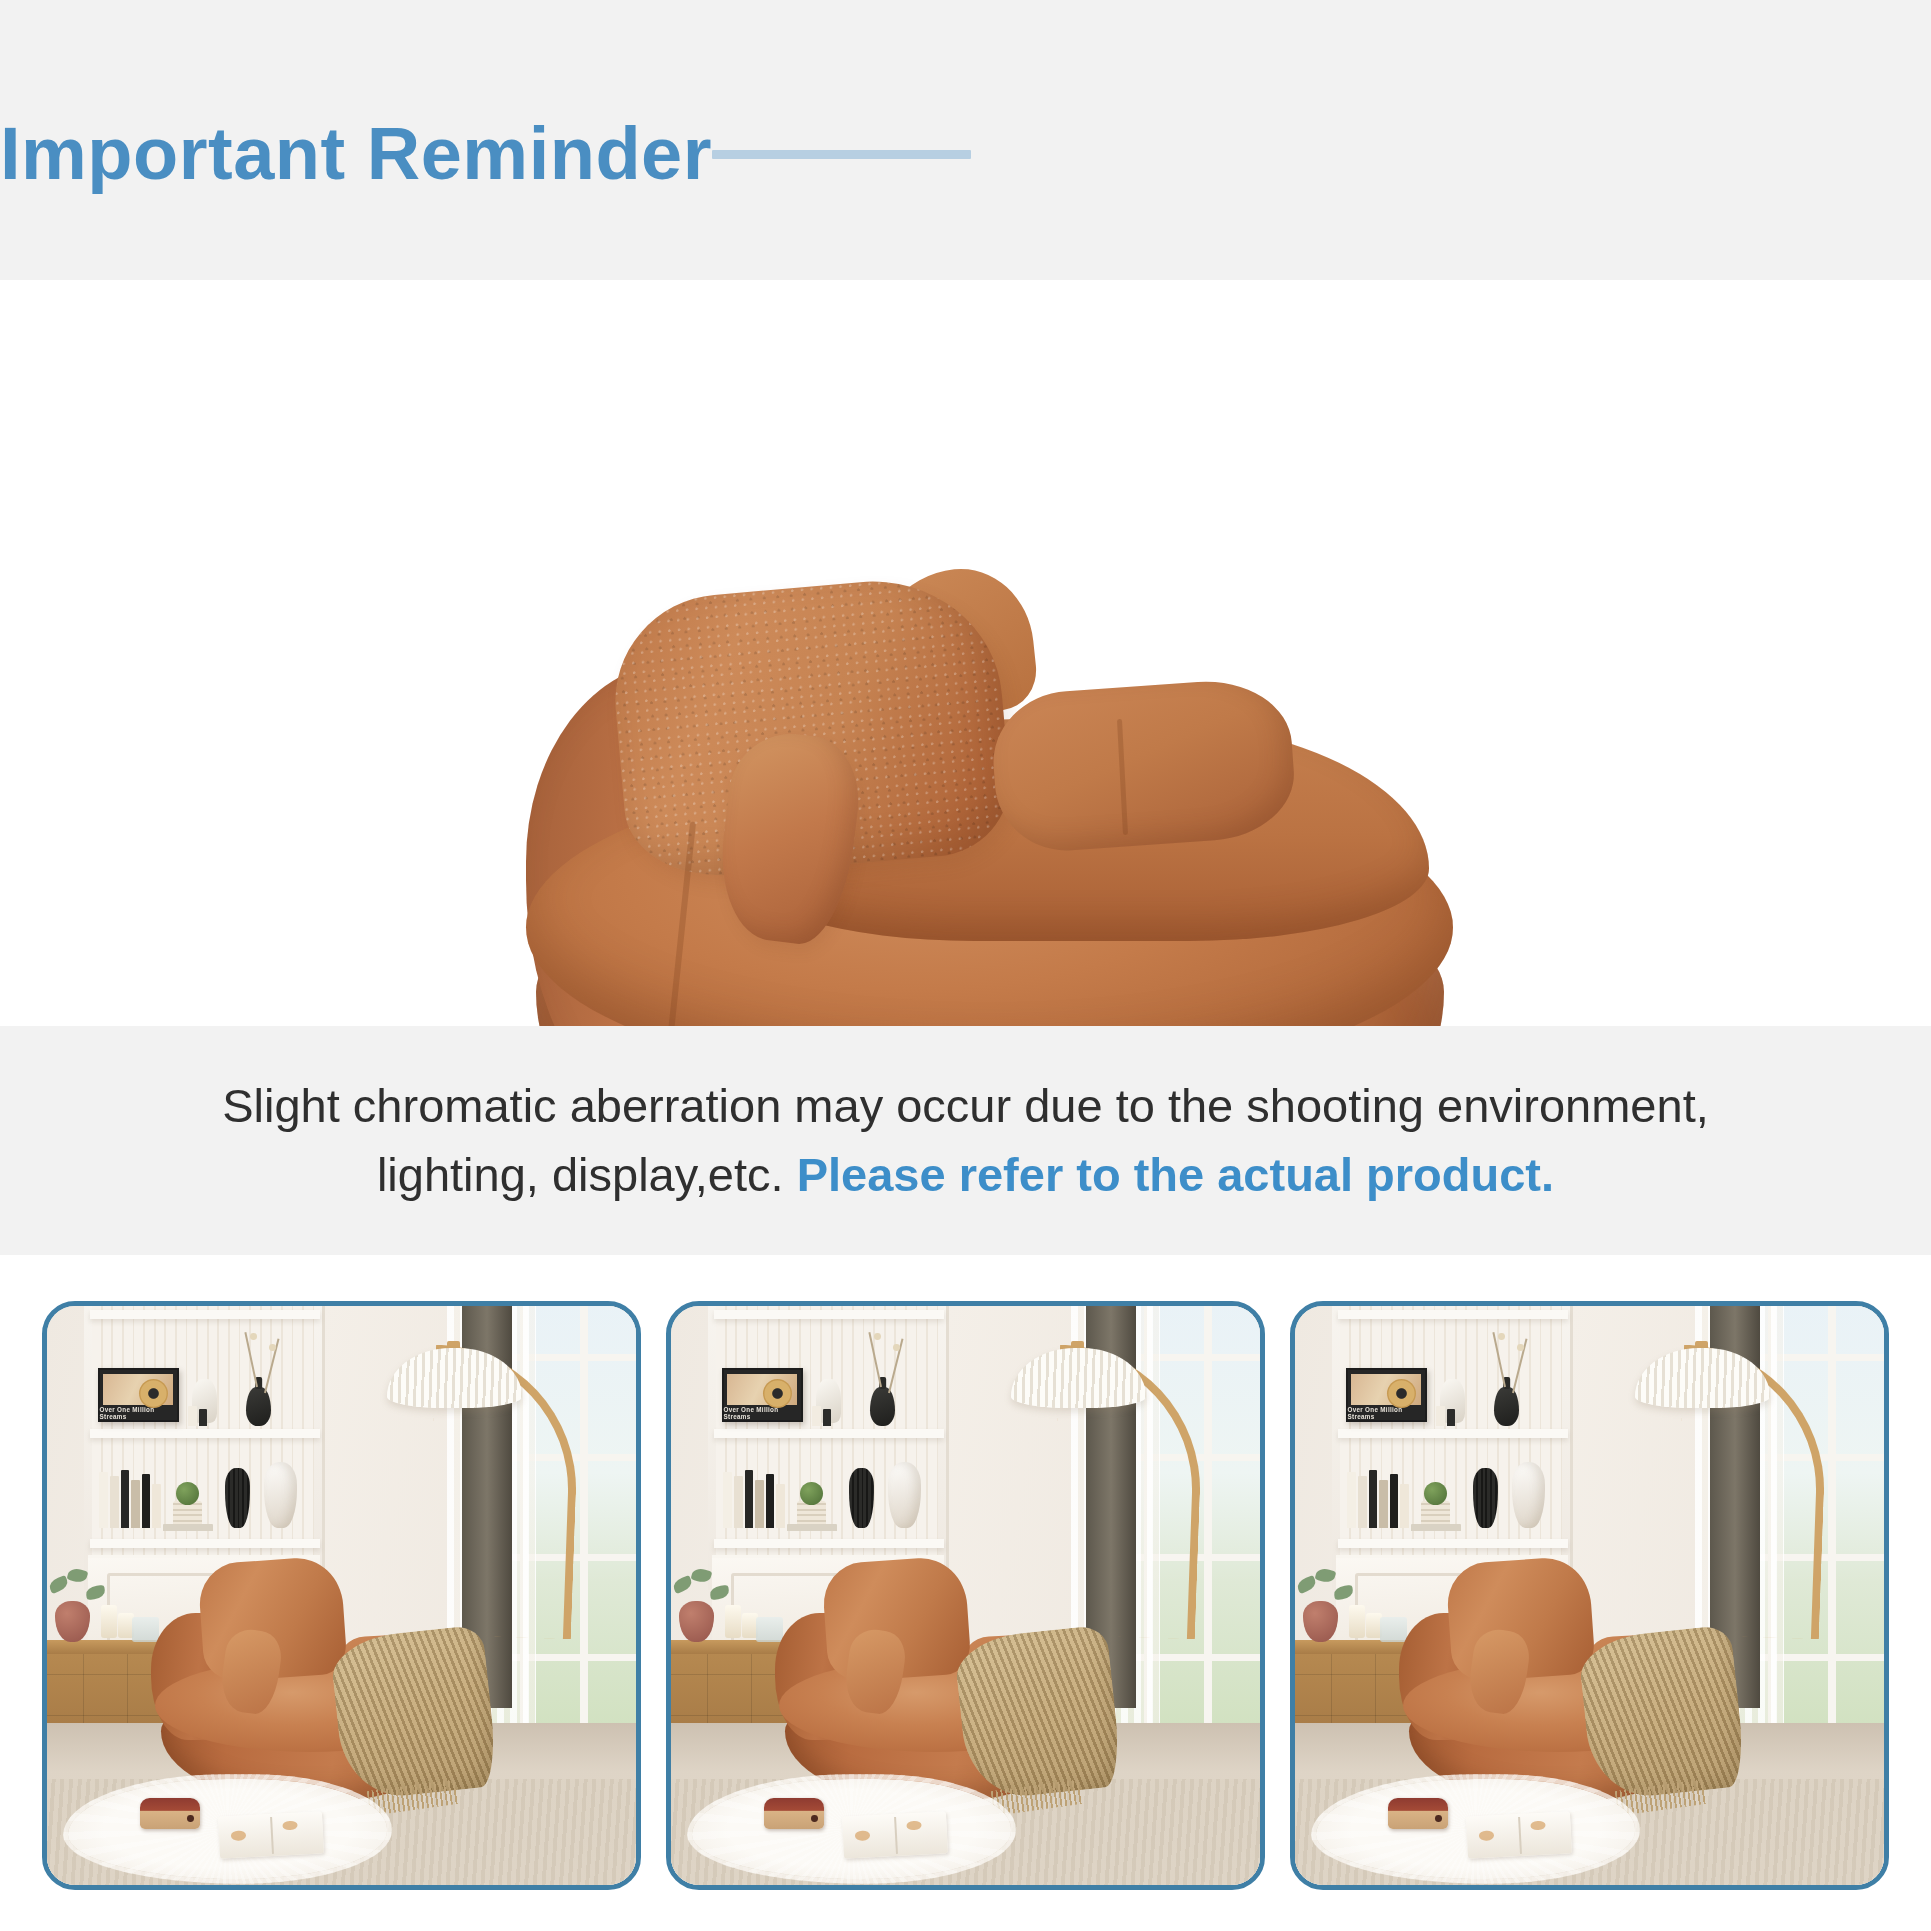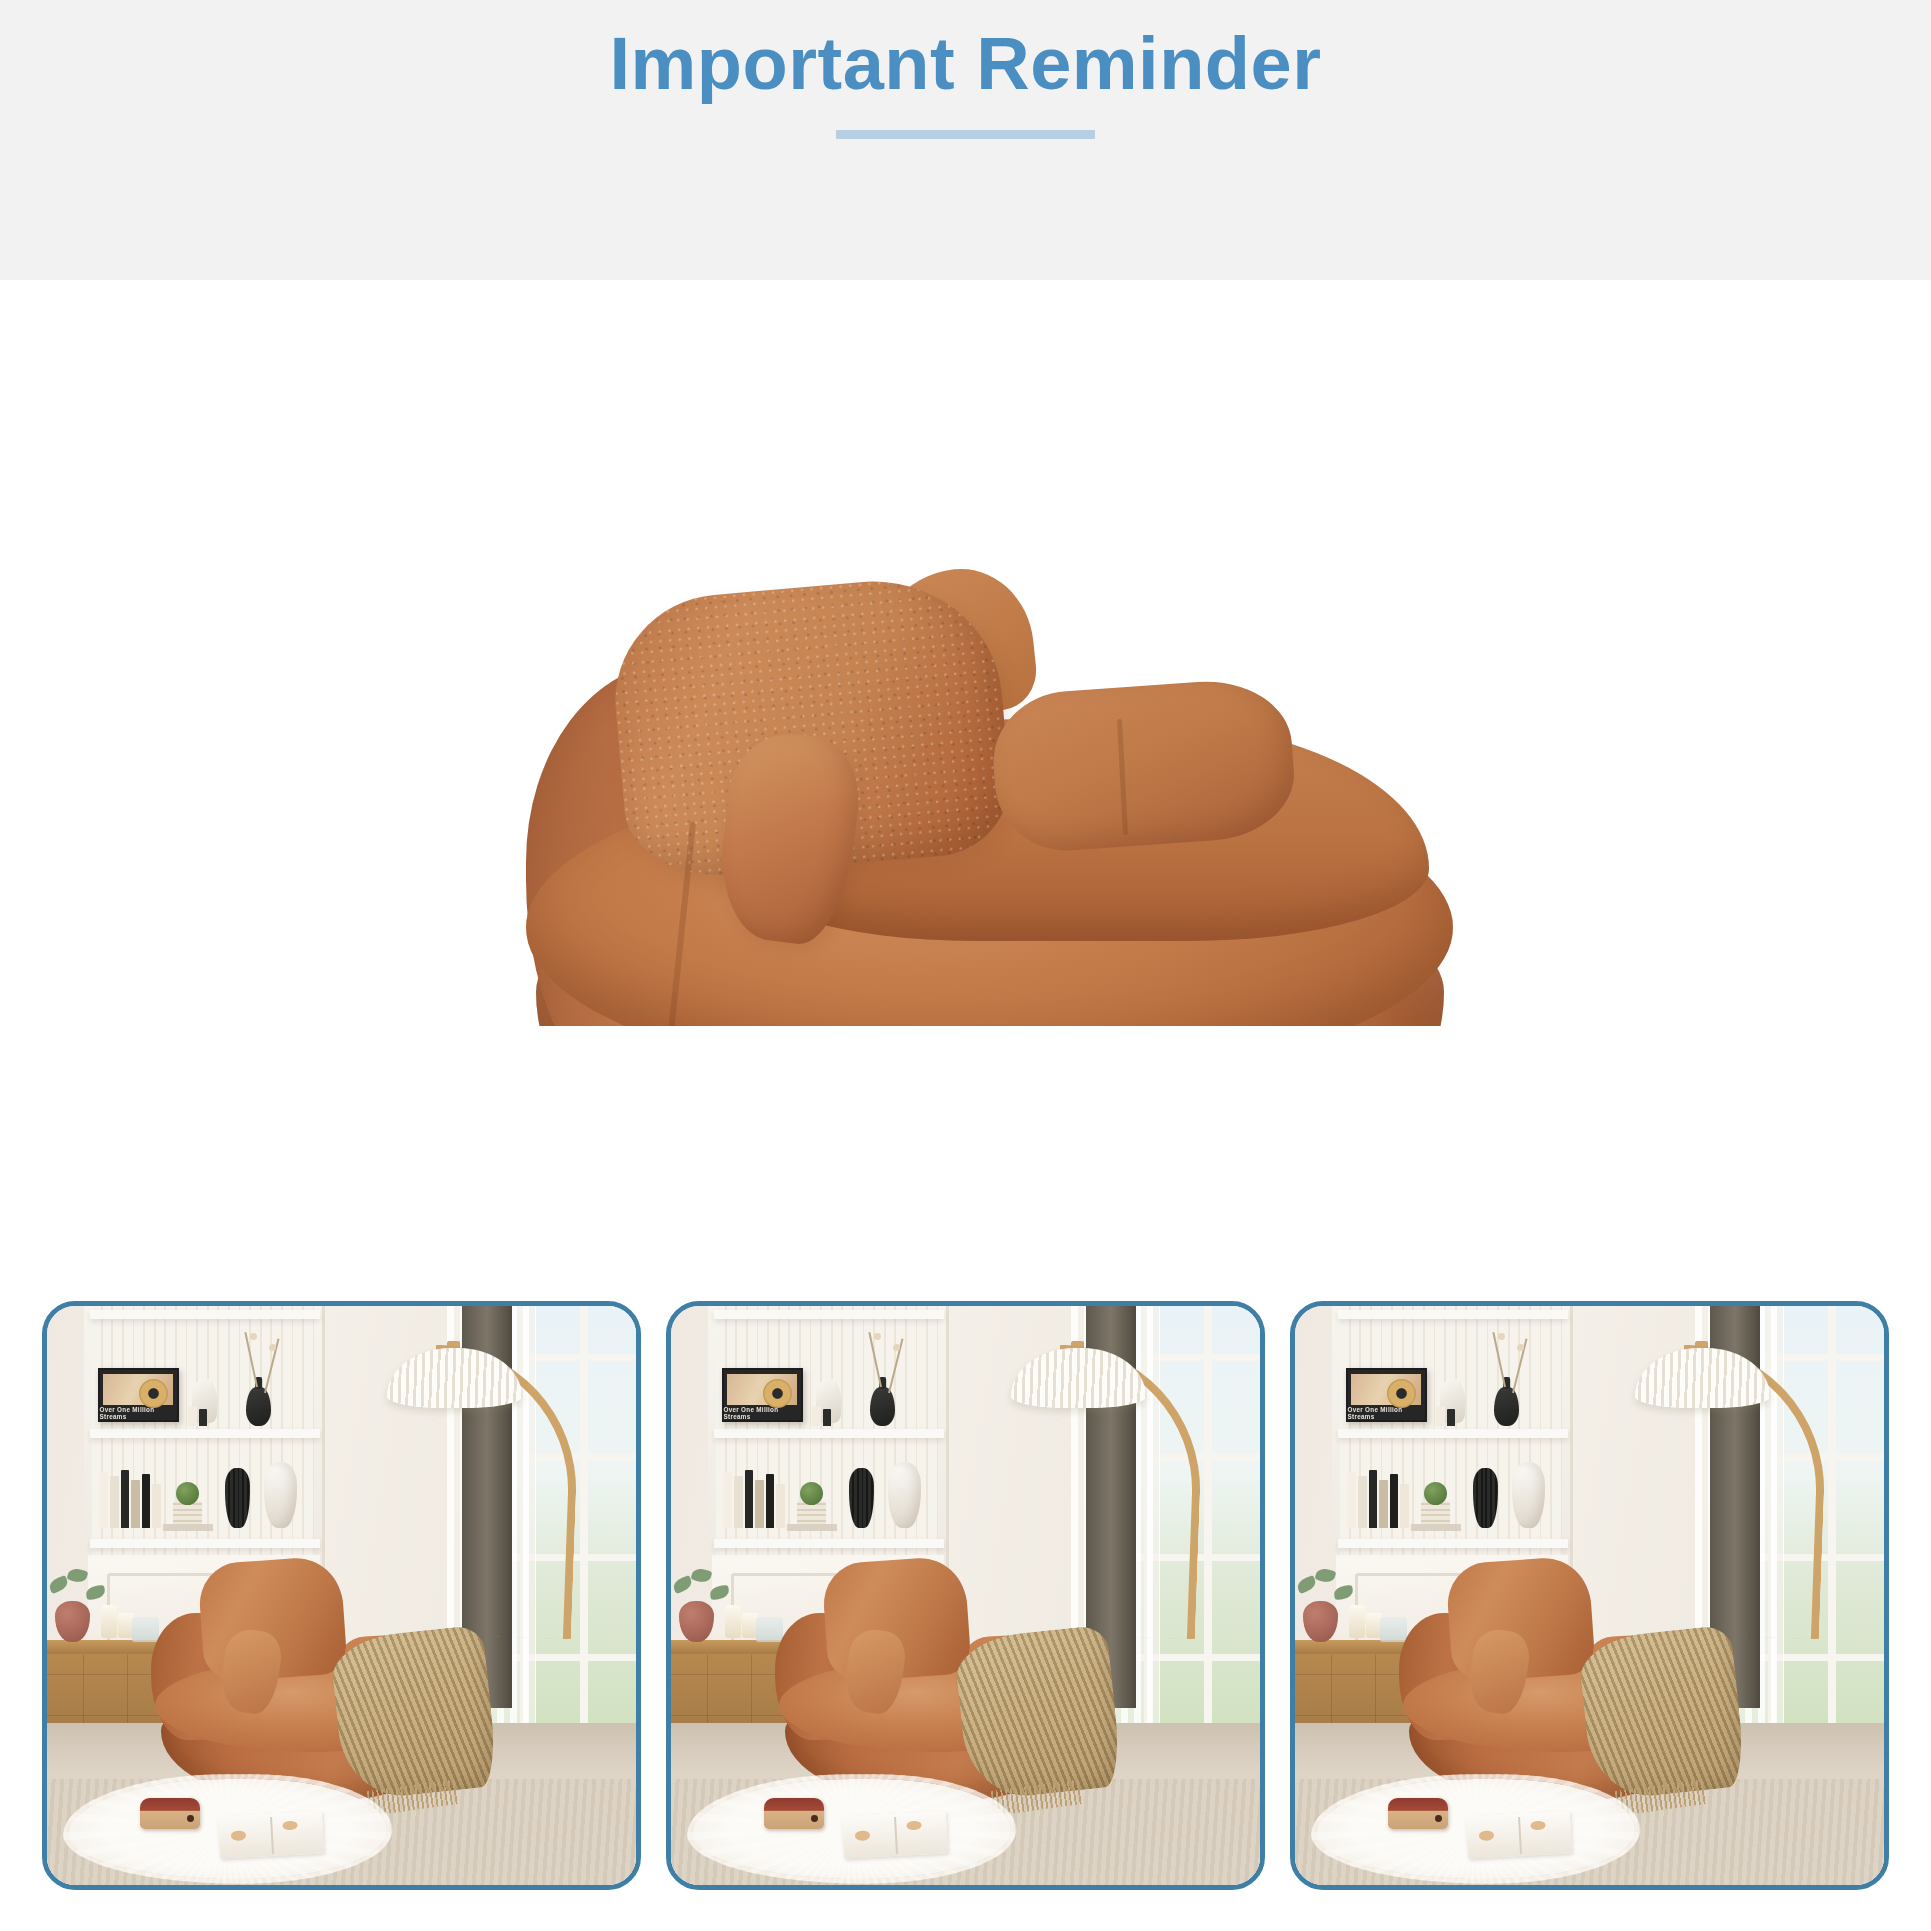--- a/index.html
+++ b/index.html
@@ -8,21 +8,21 @@
     font-family:"Liberation Sans", sans-serif;
     background:#ffffff;
     overflow:hidden;
   }
   .page { position:relative; width:1931px; height:1931px; }
 
   
   .header-band {
     position:absolute; left:0; top:0; width:1931px; height:280px;
     background:#f2f2f2;
-    display:flex; flex-direction:column; align-items:center;
+    display:flex; flex-direction:row; align-items:center;
   }
   .title {
     font-size:74px; font-weight:bold; color:#4a8ec2;
     letter-spacing:0.5px; line-height:1; margin-top:27px;
     font-family:"Liberation Sans", sans-serif;
   }
   .title-divider {
     width:259px; height:8.7px; background:#b7cfe2;
     margin-top:29px; border-radius:1px;
   }
@@ -421,20 +421,26 @@
       <div class="chair-back-rim boucle"></div>
       <div class="cushion-back-peak boucle"></div>
       <div class="cushion-back boucle"></div>
       <div class="cushion-right boucle"></div>
       <div class="cushion-small boucle"></div>
       <div class="seam" style="left:676px; top:541px; width:5.8px; height:270px; transform:rotate(6deg);"></div>
       <div class="seam" style="left:1120px; top:439px; width:4.8px; height:116px; transform:rotate(-3deg);"></div>
     </div>
   </div>
 
+  <div class="note-band">
+    <div class="note-line">Slight chromatic aberration may occur due to the shooting environment,</div>
+    <div class="note-line2">
+      <span>lighting, display,etc. </span><span class="note-blue">Please refer to the actual product.</span>
+    </div>
+  </div>
 
   <div class="thumb-row">
 
     <div class="thumb">
       <div class="scene">
         <div class="wall"></div>
 
         <div class="window">
           <div class="window-grid"></div>
         </div>

